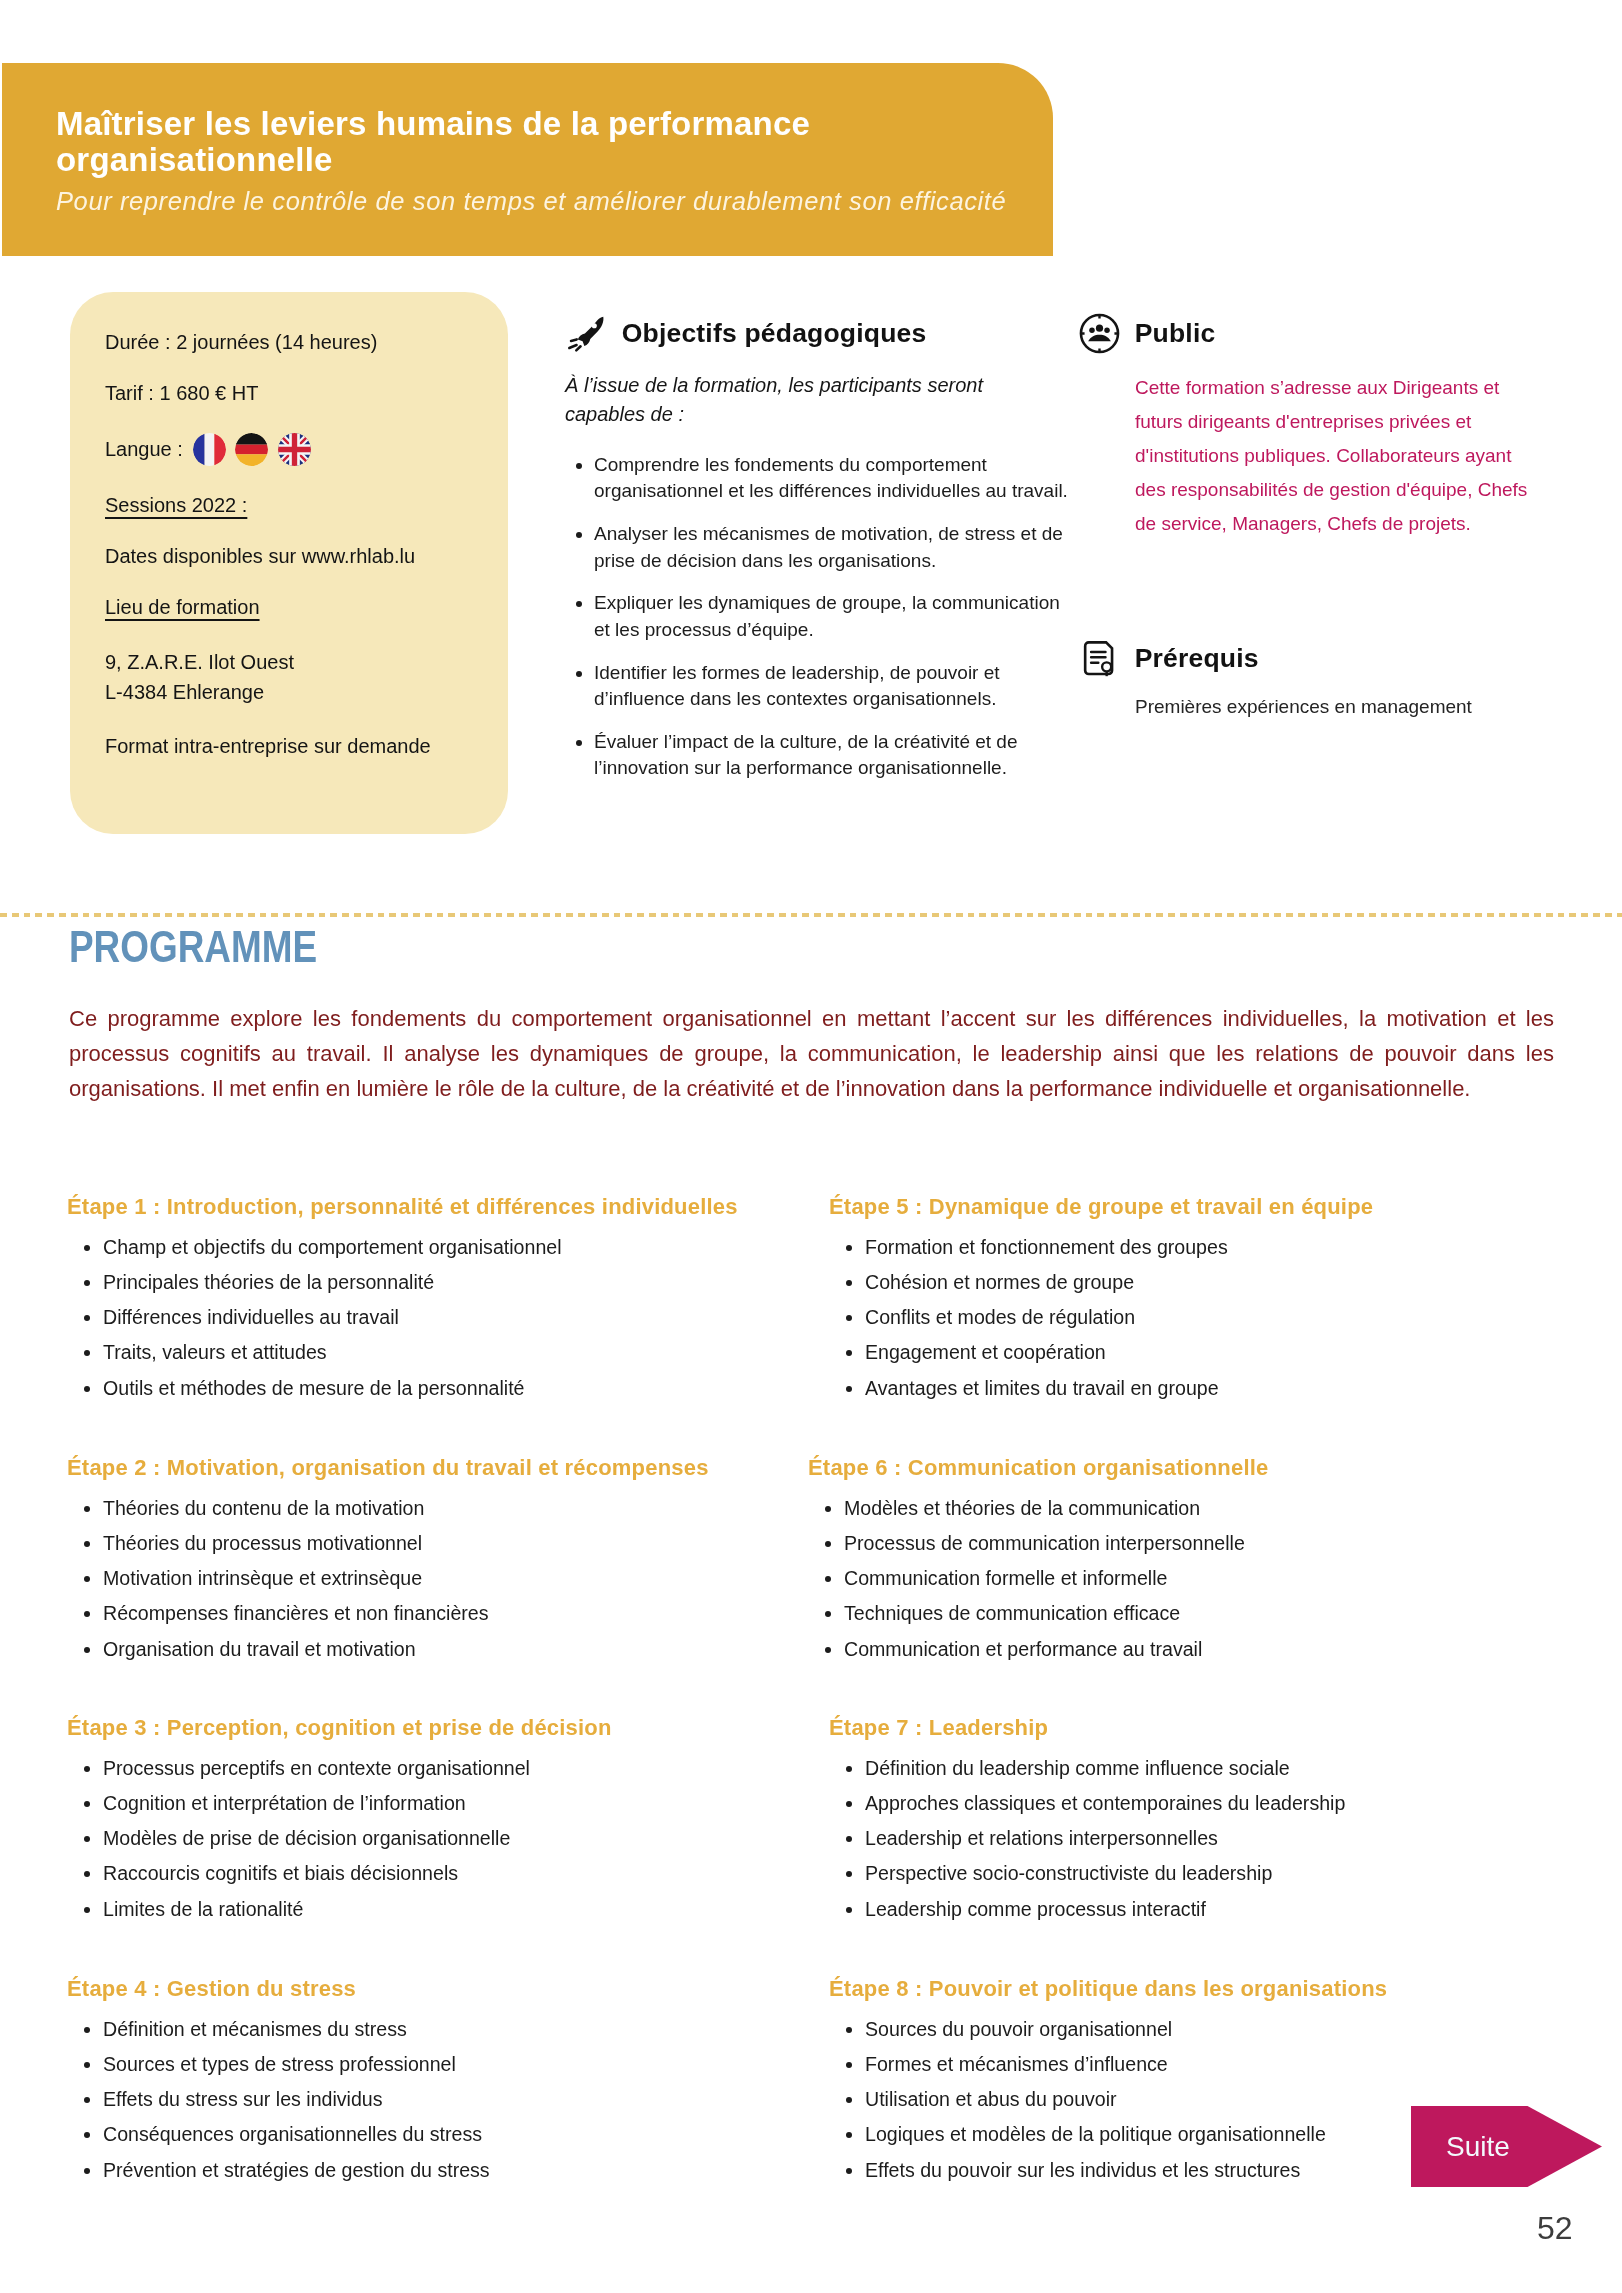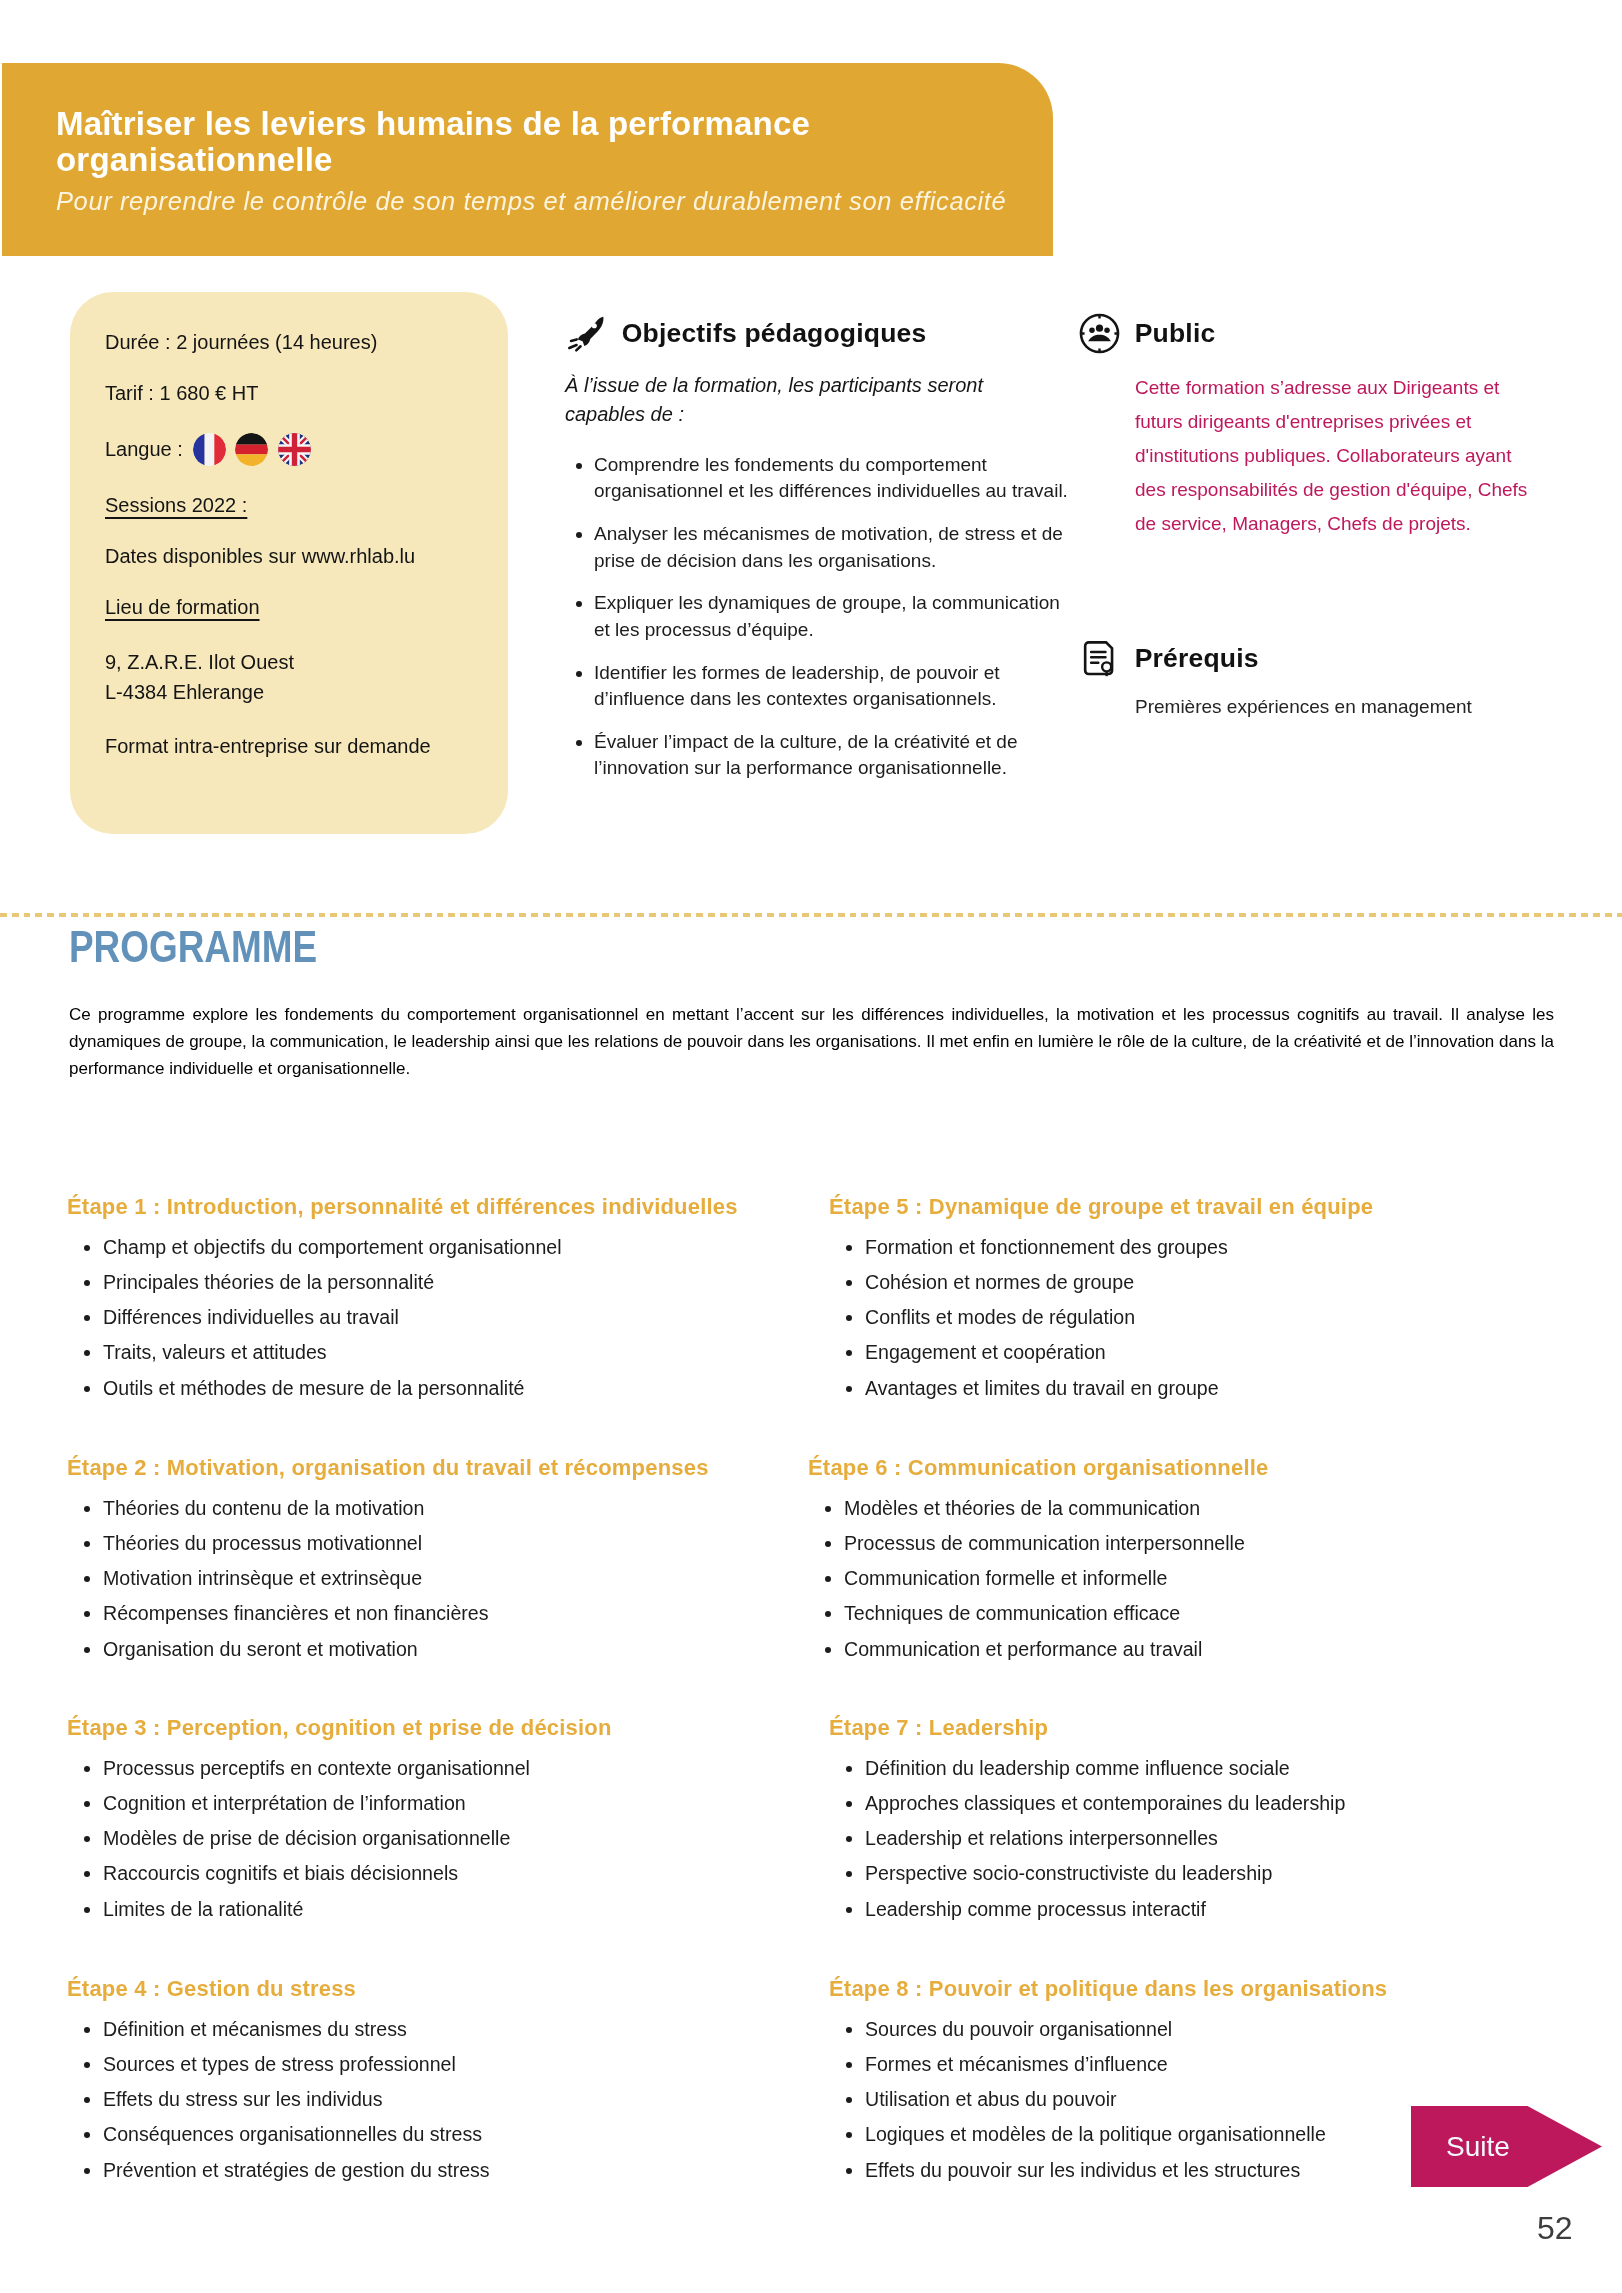--- a/index.html
+++ b/index.html
@@ -53,21 +53,21 @@
     background:repeating-linear-gradient(90deg,#e8c877 0 6.9px,transparent 6.9px 11.8px);
   }
   
   .prog-title {
     position:absolute; left:69px; top:921px;
     font-size:45px; font-weight:bold; color:#6292ba; letter-spacing:0;
     transform:scaleX(.82); transform-origin:left top; white-space:nowrap;
   }
   .prog-intro {
     position:absolute; left:69px; top:1002px; width:1485px;
-    font-size:17px; line-height:1.58; text-align:justify; color:#000000;
+    font-size:22px; line-height:1.58; text-align:justify; color:#7f1d1d;
   }
   
   .etape { position:absolute; width:725px; }
   .etape h3 { font-size:22px; font-weight:600; color:#e6ad3d; letter-spacing:0.2px; }
   .etape ul { margin-top:14.7px; padding-left:36px; }
   .etape li { font-size:19.6px; line-height:1.3; margin-bottom:9.8px; color:#1c1c1c; }
   #etape-1 { left:67px;  top:1194px; }
   #etape-2 { left:67px;  top:1455px; }
   #etape-3 { left:67px;  top:1715px; }
   #etape-4 { left:67px;  top:1976px; }
@@ -216,21 +216,21 @@
   </ul>
 </section>
 
 <section class="etape" id="etape-2">
   <h3>Étape 2 : Motivation, organisation du travail et récompenses</h3>
   <ul>
     <li>Théories du contenu de la motivation</li>
     <li>Théories du processus motivationnel</li>
     <li>Motivation intrinsèque et extrinsèque</li>
     <li>Récompenses financières et non financières</li>
-    <li>Organisation du seront et motivation</li>
+    <li>Organisation du travail et motivation</li>
   </ul>
 </section>
 
 <section class="etape" id="etape-3">
   <h3>Étape 3 : Perception, cognition et prise de décision</h3>
   <ul>
     <li>Processus perceptifs en contexte organisationnel</li>
     <li>Cognition et interprétation de l’information</li>
     <li>Modèles de prise de décision organisationnelle</li>
     <li>Raccourcis cognitifs et biais décisionnels</li>

